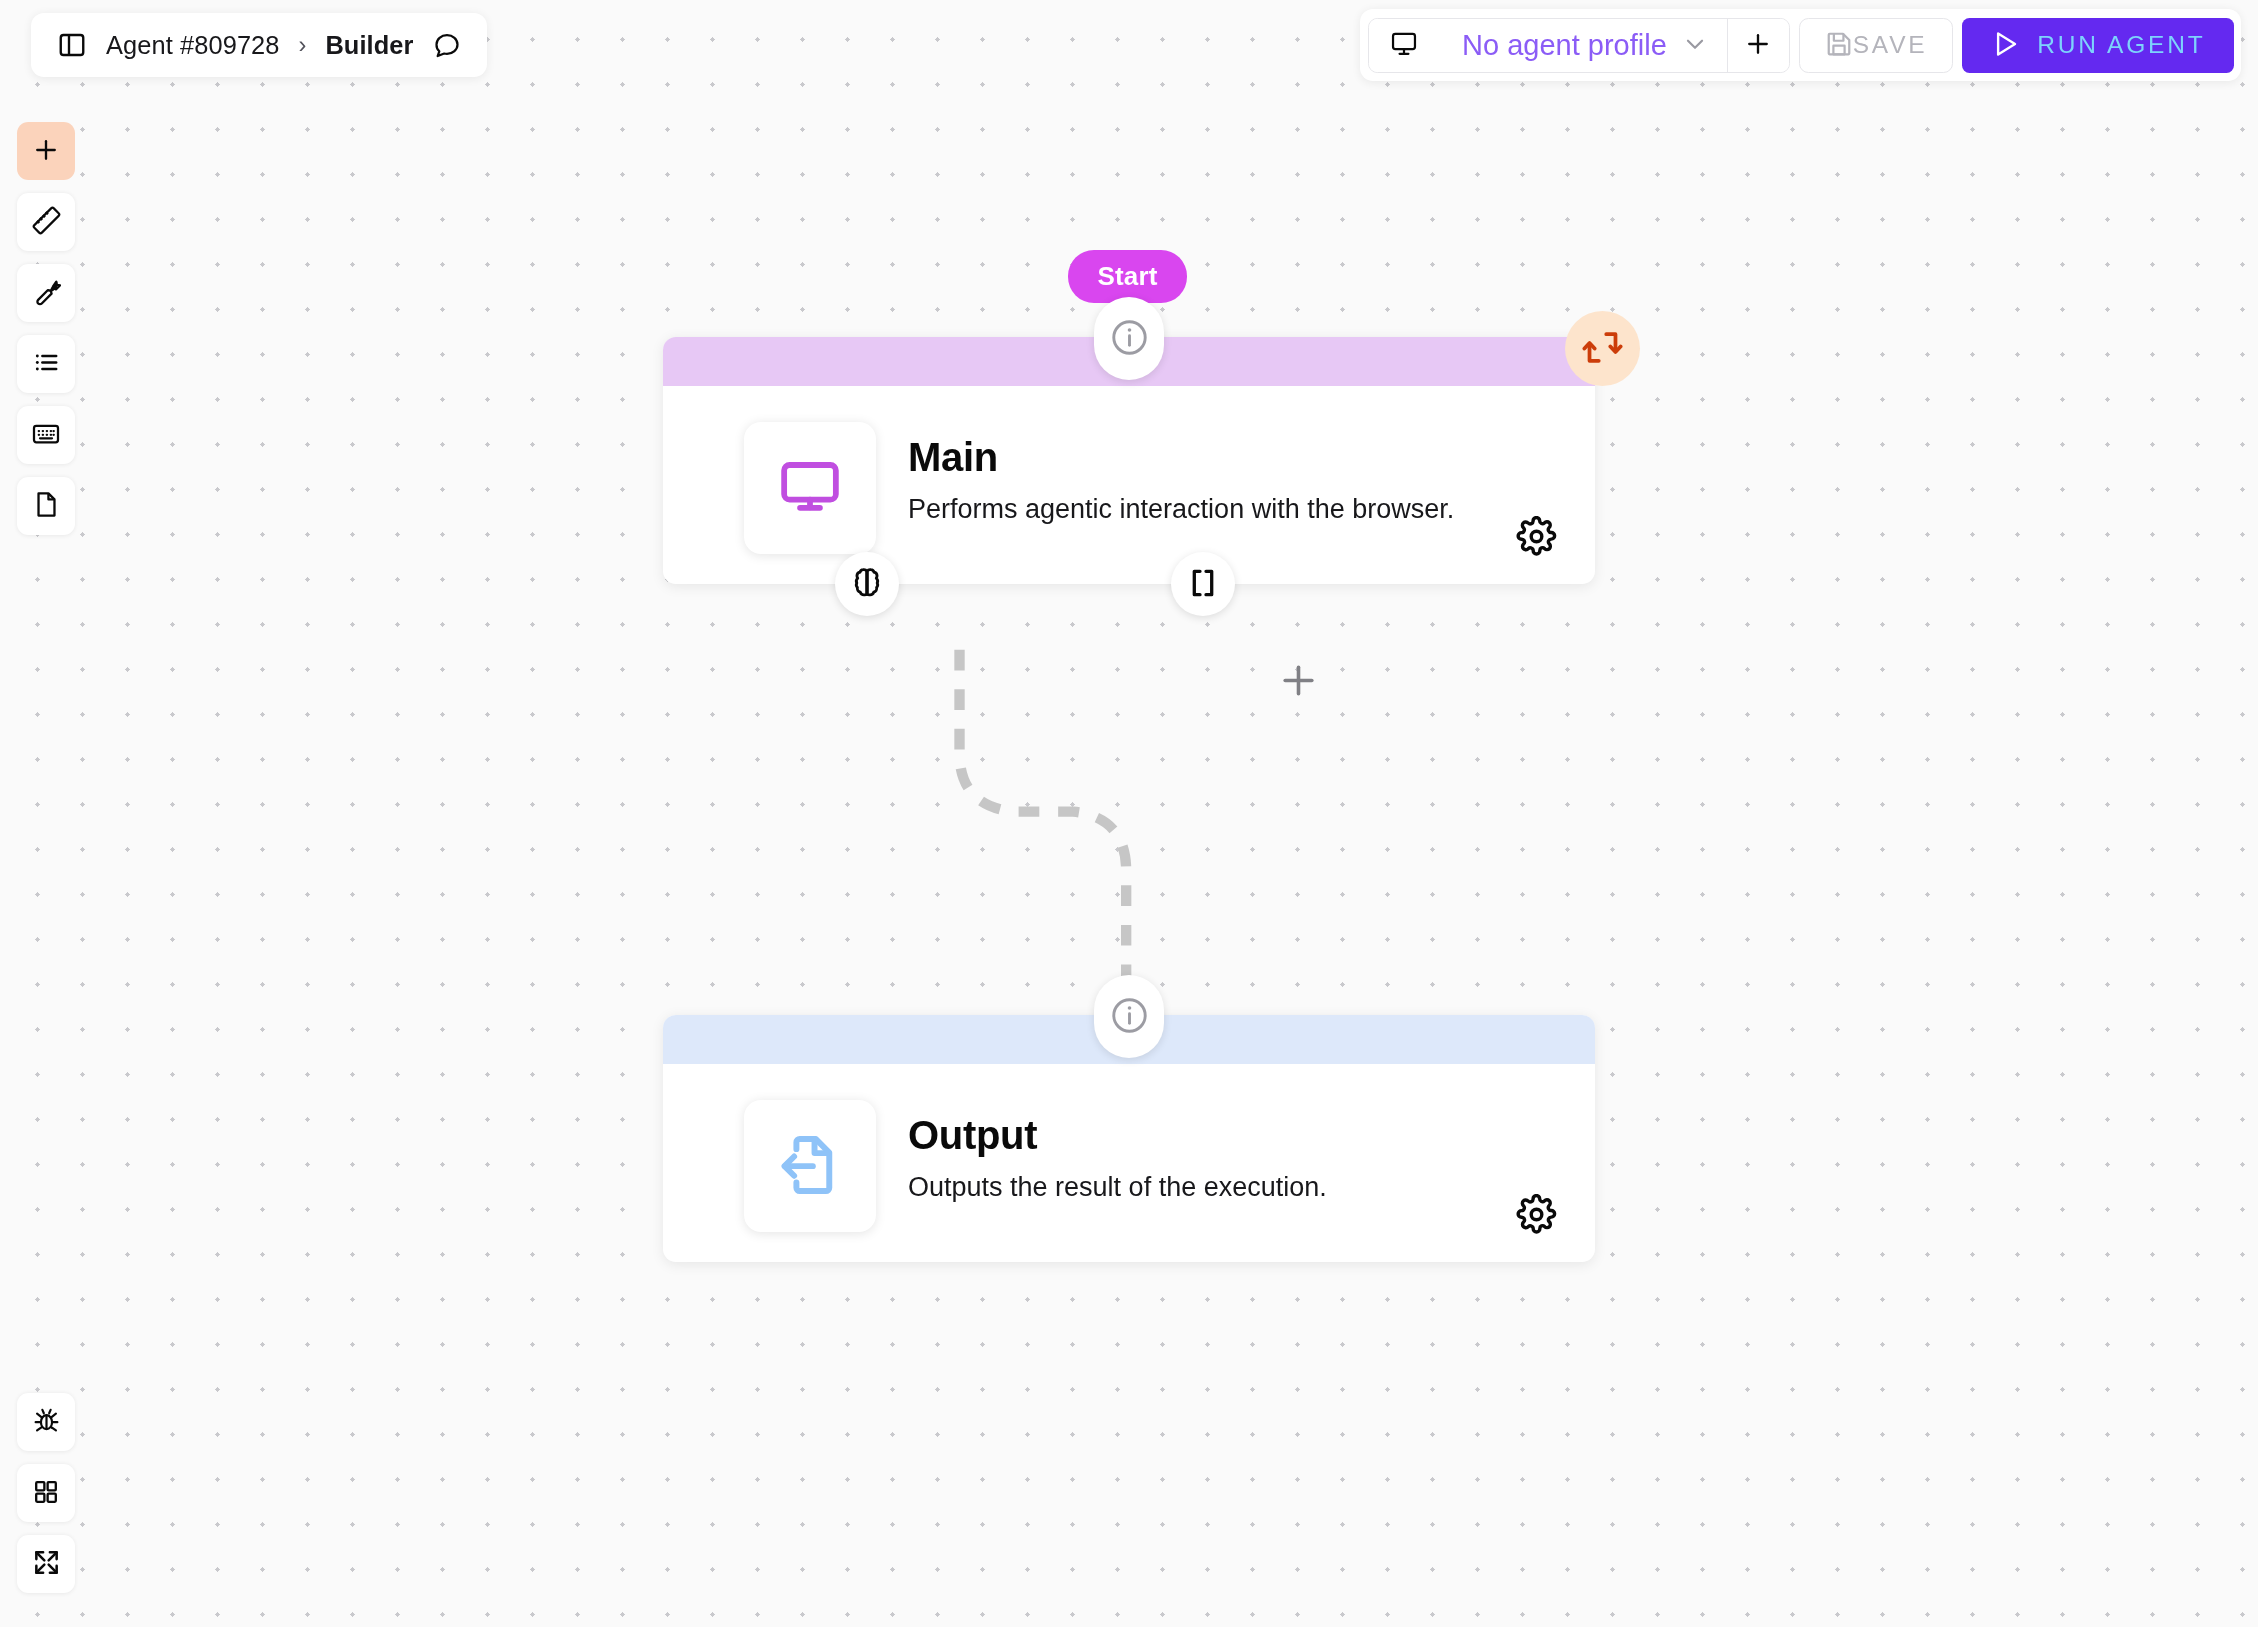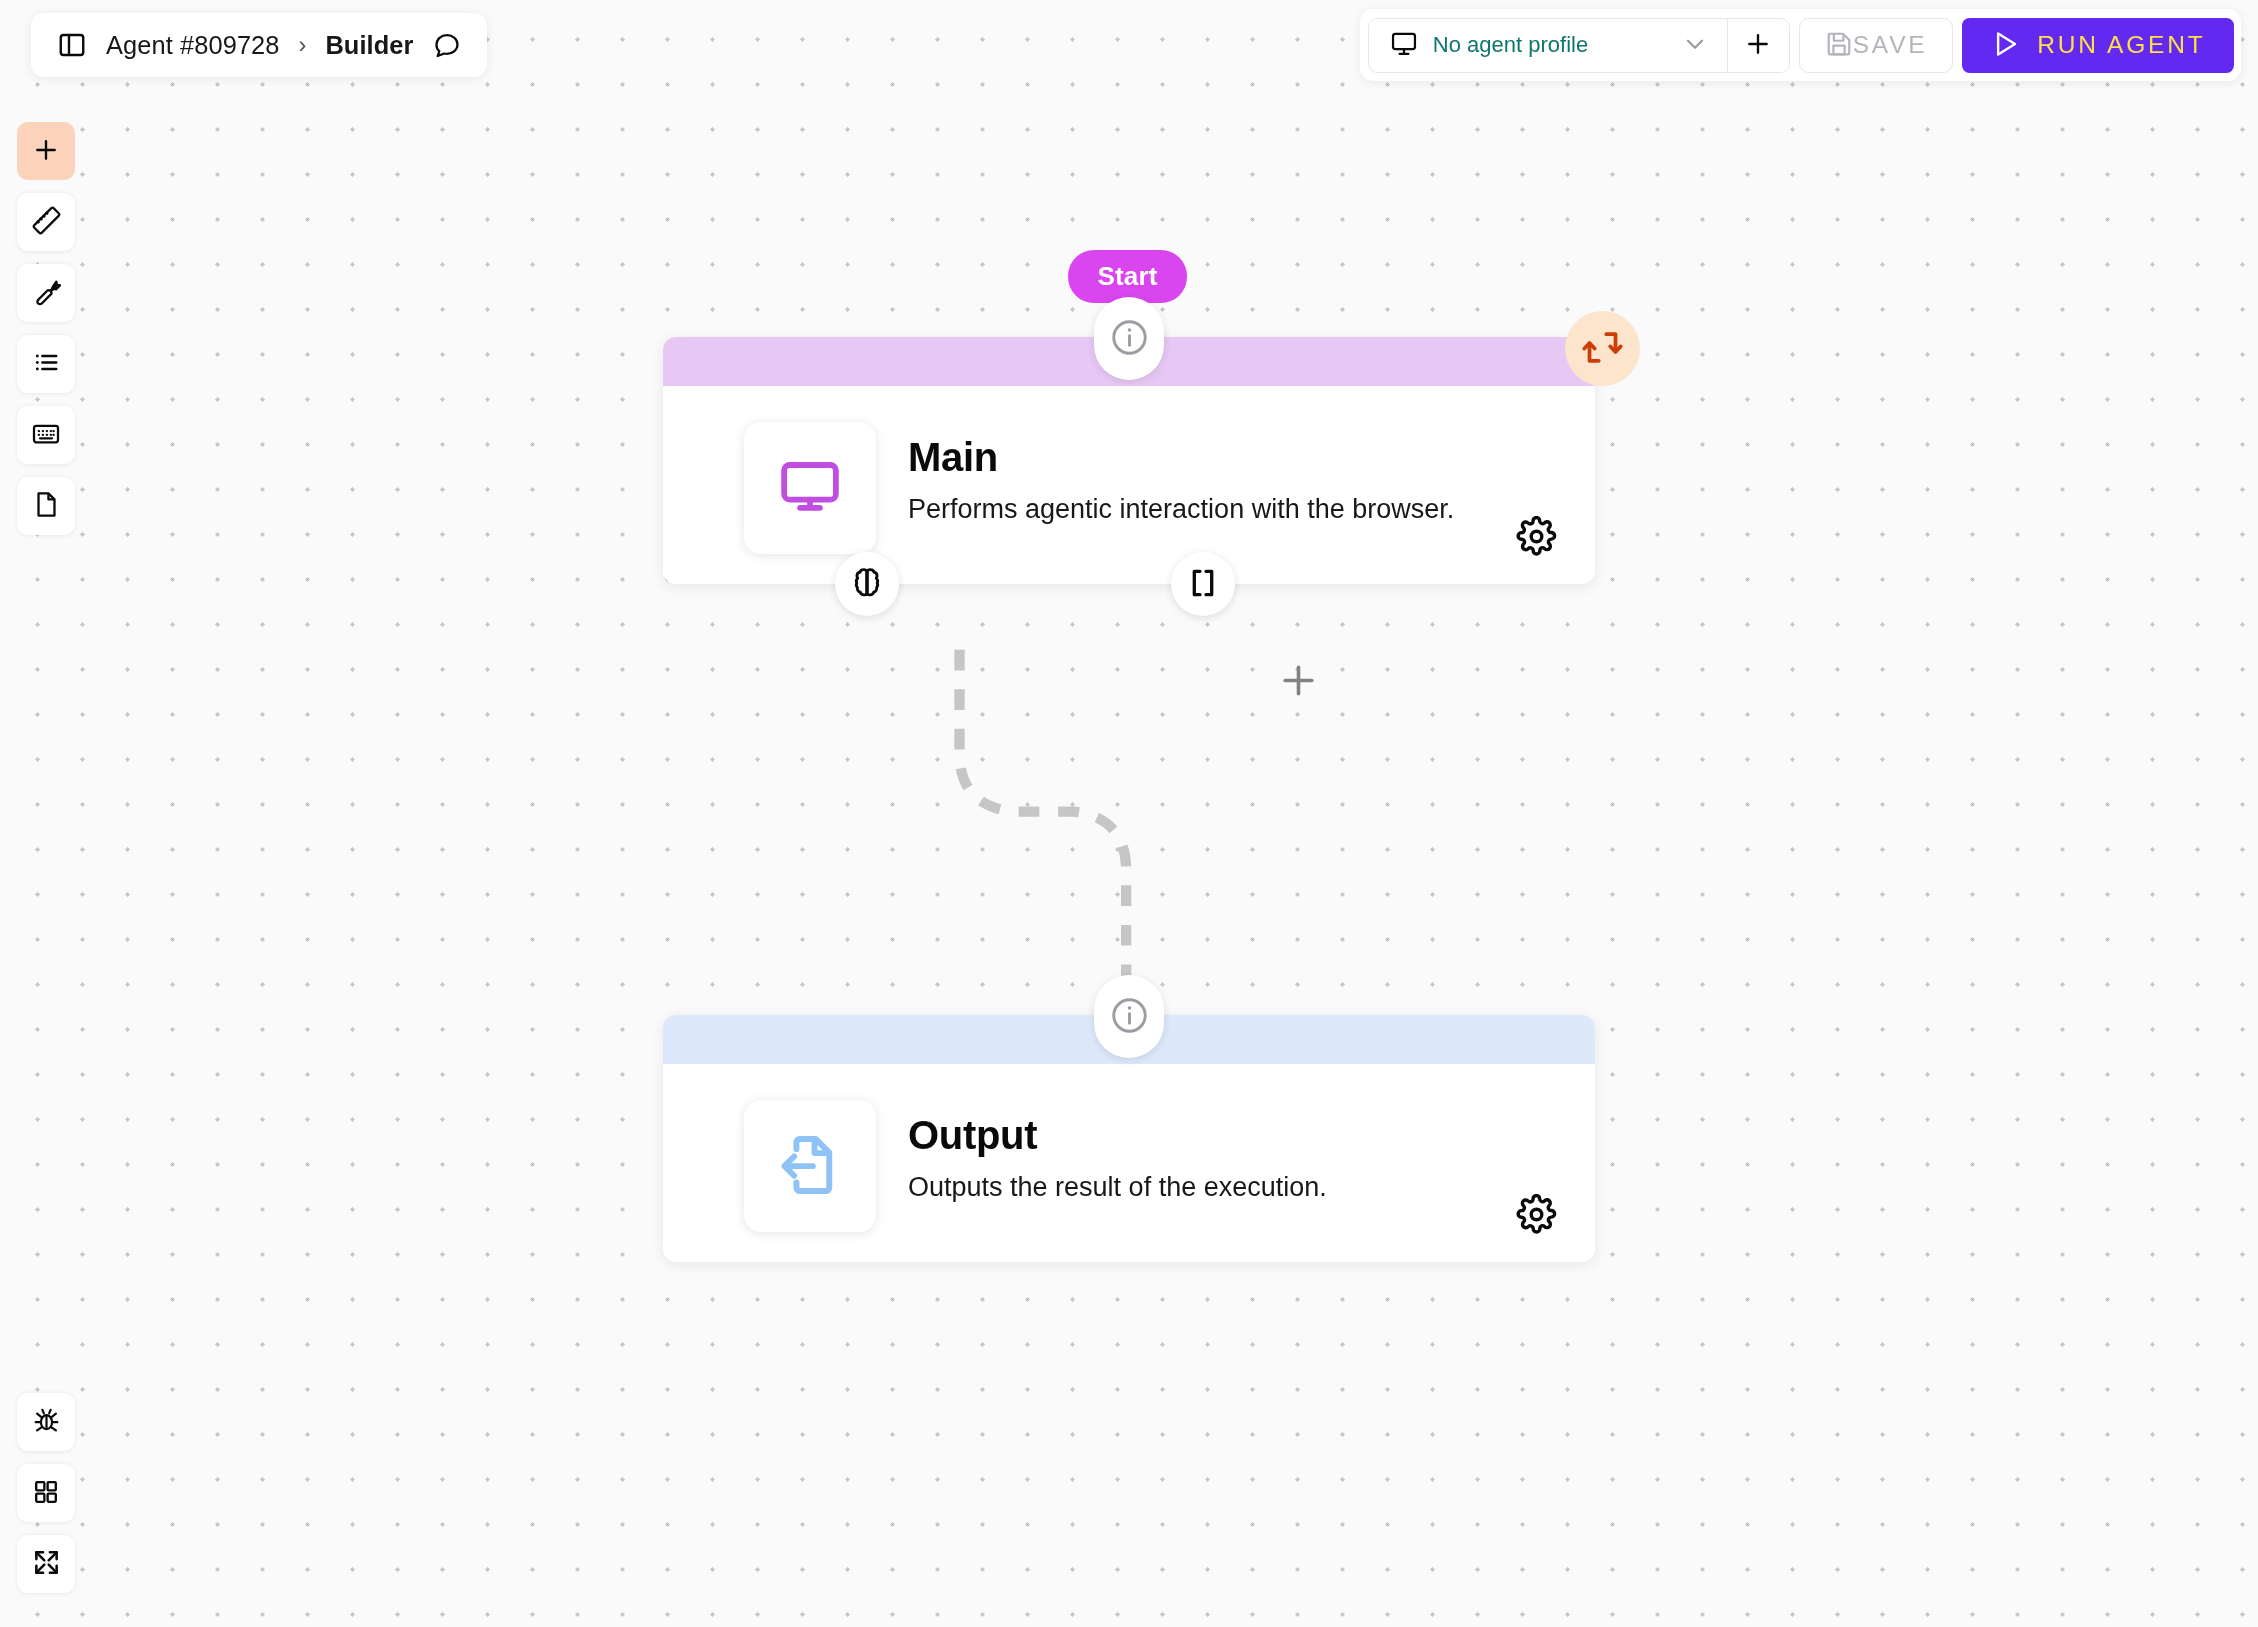--- a/index.html
+++ b/index.html
@@ -67,24 +67,25 @@
   .profile-select {
     display: flex;
     align-items: center;
     gap: 15px;
     padding: 0 19px 0 21px;
     background: #fff;
     cursor: pointer;
     min-width: 358px;
   }
   .profile-label {
-    font-size: 22px;
-    color: #0f766e;
+    font-size: 29px;
+    color: #8b5cf6;
     flex: 1;
     white-space: nowrap;
+    text-align: right;
   }
   .profile-add {
     display: flex;
     align-items: center;
     justify-content: center;
     width: 62px;
     border-left: 0.9px solid #e6e6ea;
     background: #fff;
     cursor: pointer;
   }
@@ -111,21 +112,21 @@
     gap: 17px;
     height: 55px;
     padding: 0 28px;
     border-radius: 7.5px;
     background: #6429f0;
     cursor: pointer;
   }
   .run-label {
     font-size: 24.5px;
     letter-spacing: 2.8px;
-    color: #fde047;
+    color: #7dd3fc;
     font-weight: 500;
   }
 
   
   .sidebar {
     position: absolute;
     left: 17px;
     top: 122px;
     display: flex;
     flex-direction: column;

